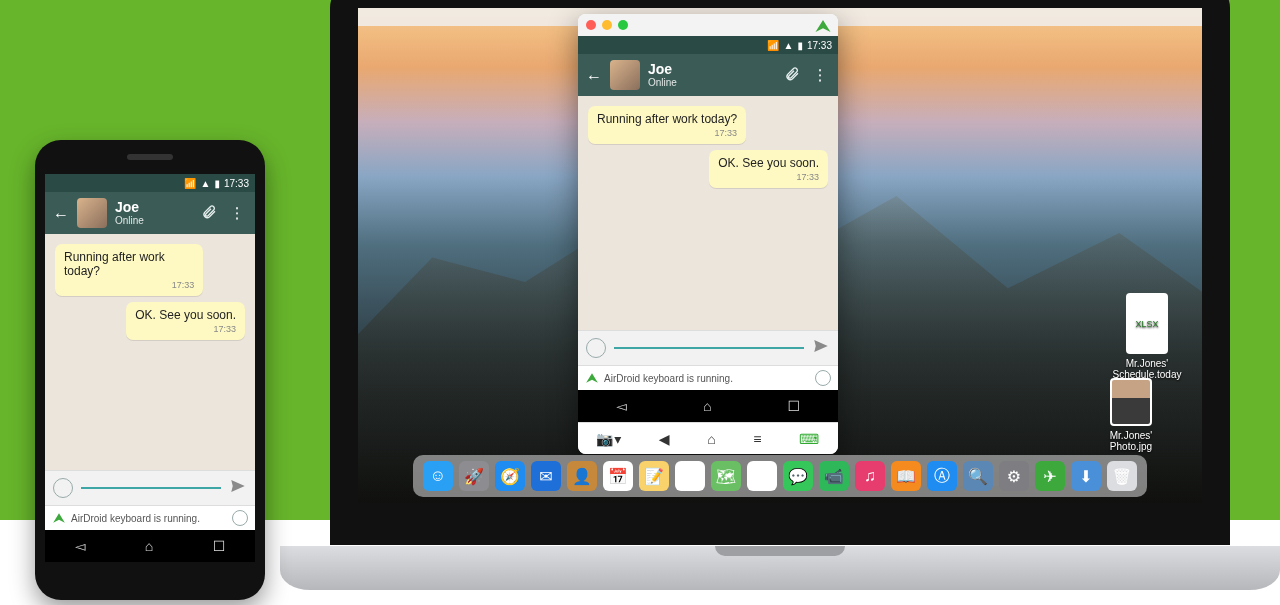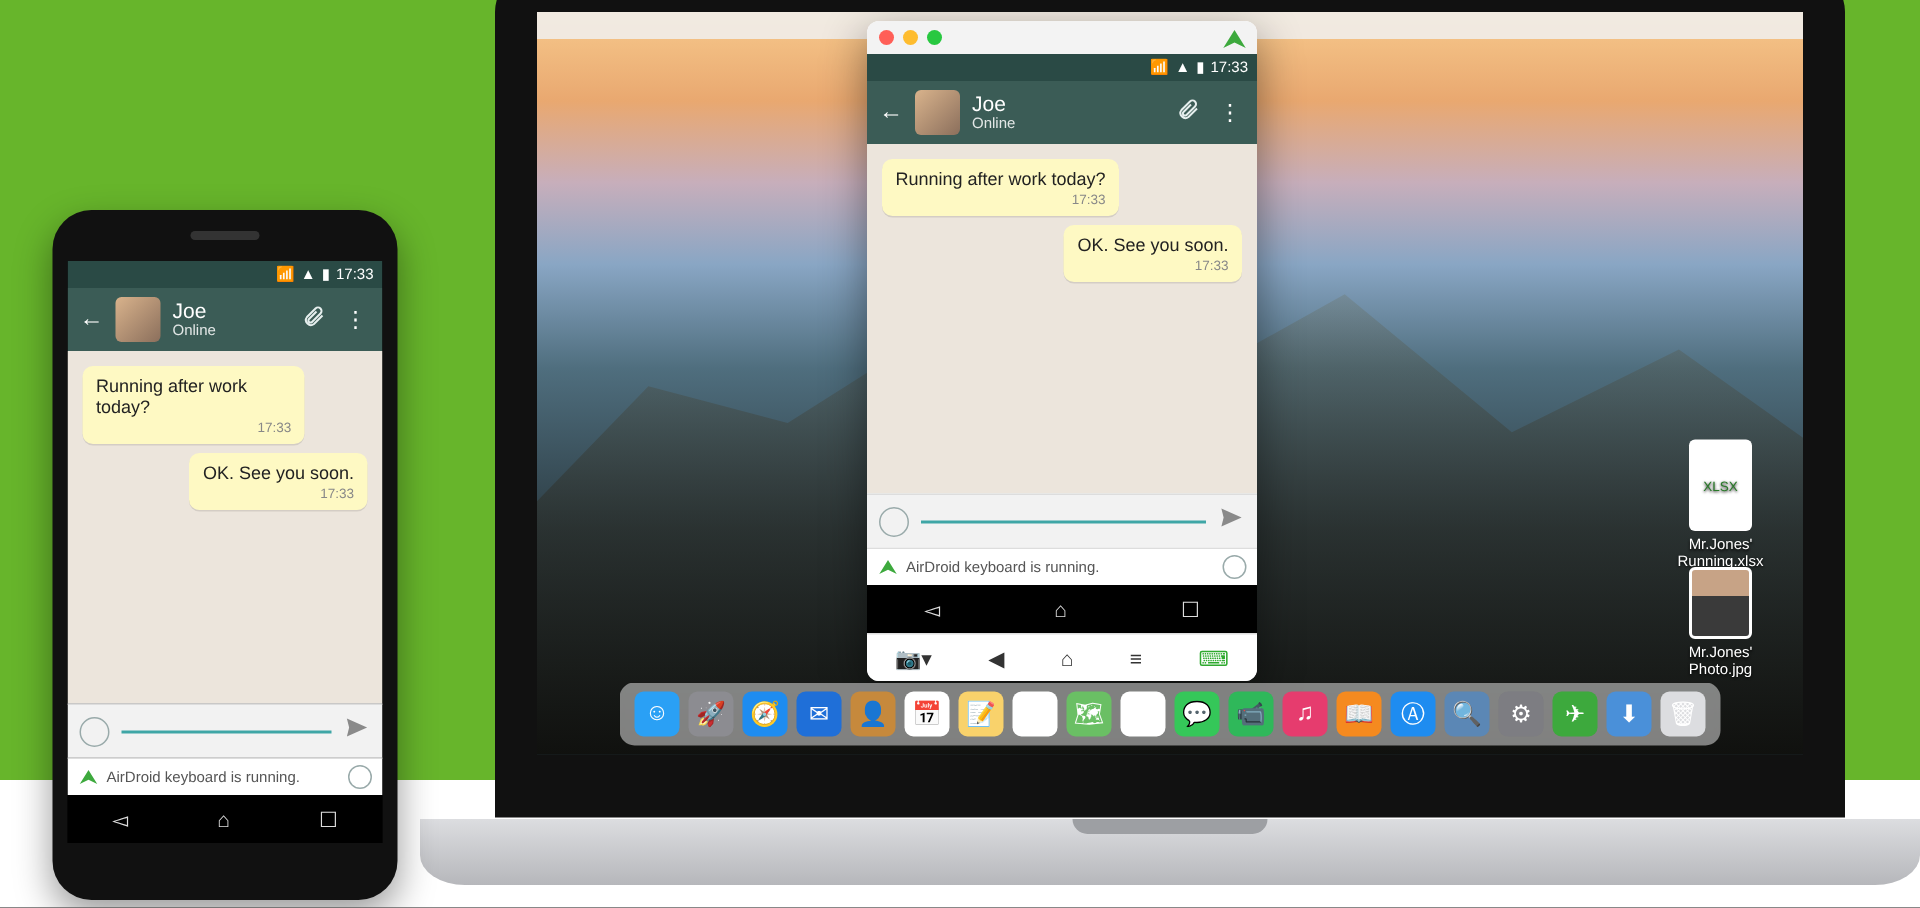--- a/index.html
+++ b/index.html
@@ -103,21 +103,21 @@
     height:18px;background:#2a4a45;color:#fff;font-size:10px;
     display:flex;align-items:center;justify-content:flex-end;padding:0 6px;gap:4px;
   }
   .chat-header{
     background:#3b5c56;color:#fff;display:flex;align-items:center;
     padding:6px 8px;gap:8px;
   }
   .back-ic{font-size:16px}
   .avatar{width:30px;height:30px;border-radius:4px;background:linear-gradient(135deg,#d9b38c,#8b6f5c)}
   .contact{flex:1;line-height:1.1}
-  .contact .nm{font-size:14px;font-weight:400}
+  .contact .nm{font-size:14px;font-weight:700}
   .contact .st{font-size:10px;opacity:.85}
   .hicon{width:20px;text-align:center;font-size:15px}
   .chat-body{
     flex:1;background:#ece5dc;padding:10px 10px;font-size:12px;color:#222;
     display:flex;flex-direction:column;gap:6px;
   }
   .bubble{max-width:78%;padding:6px 9px;border-radius:7px;box-shadow:0 1px 0 rgba(0,0,0,.1);position:relative}
   .bubble.out{background:#fef9c3;align-self:flex-start}
   .bubble.in{background:#fef9c3;align-self:flex-end}
   .btime{font-size:9px;color:#888;text-align:right;margin-top:2px}
@@ -151,23 +151,23 @@
 <div class="green-band"></div>
 
 <div class="macbook">
   <div class="mac-screen">
     <div class="mac-display">
       <div class="mount"></div>
       <div class="mac-menubar"></div>
 
       <div class="desk-file" style="top:285px;right:20px">
         <div class="ficon">XLSX</div>
-        <div>Mr.Jones' Running.xlsx</div>
-      </div>
-      <div class="desk-file" style="top:370px;right:20px">
+        <div>Mr.Jones' Schedule.today</div>
+      </div>
+      <div class="desk-file" style="top:370px;right:36px">
         <div class="photo"></div>
         <div>Mr.Jones' Photo.jpg</div>
       </div>
 
       <div class="ad-window">
         <div class="ad-titlebar">
           <span class="tfl r"></span>
           <span class="tfl y"></span>
           <span class="tfl g"></span>
           <span class="ad-logo">

